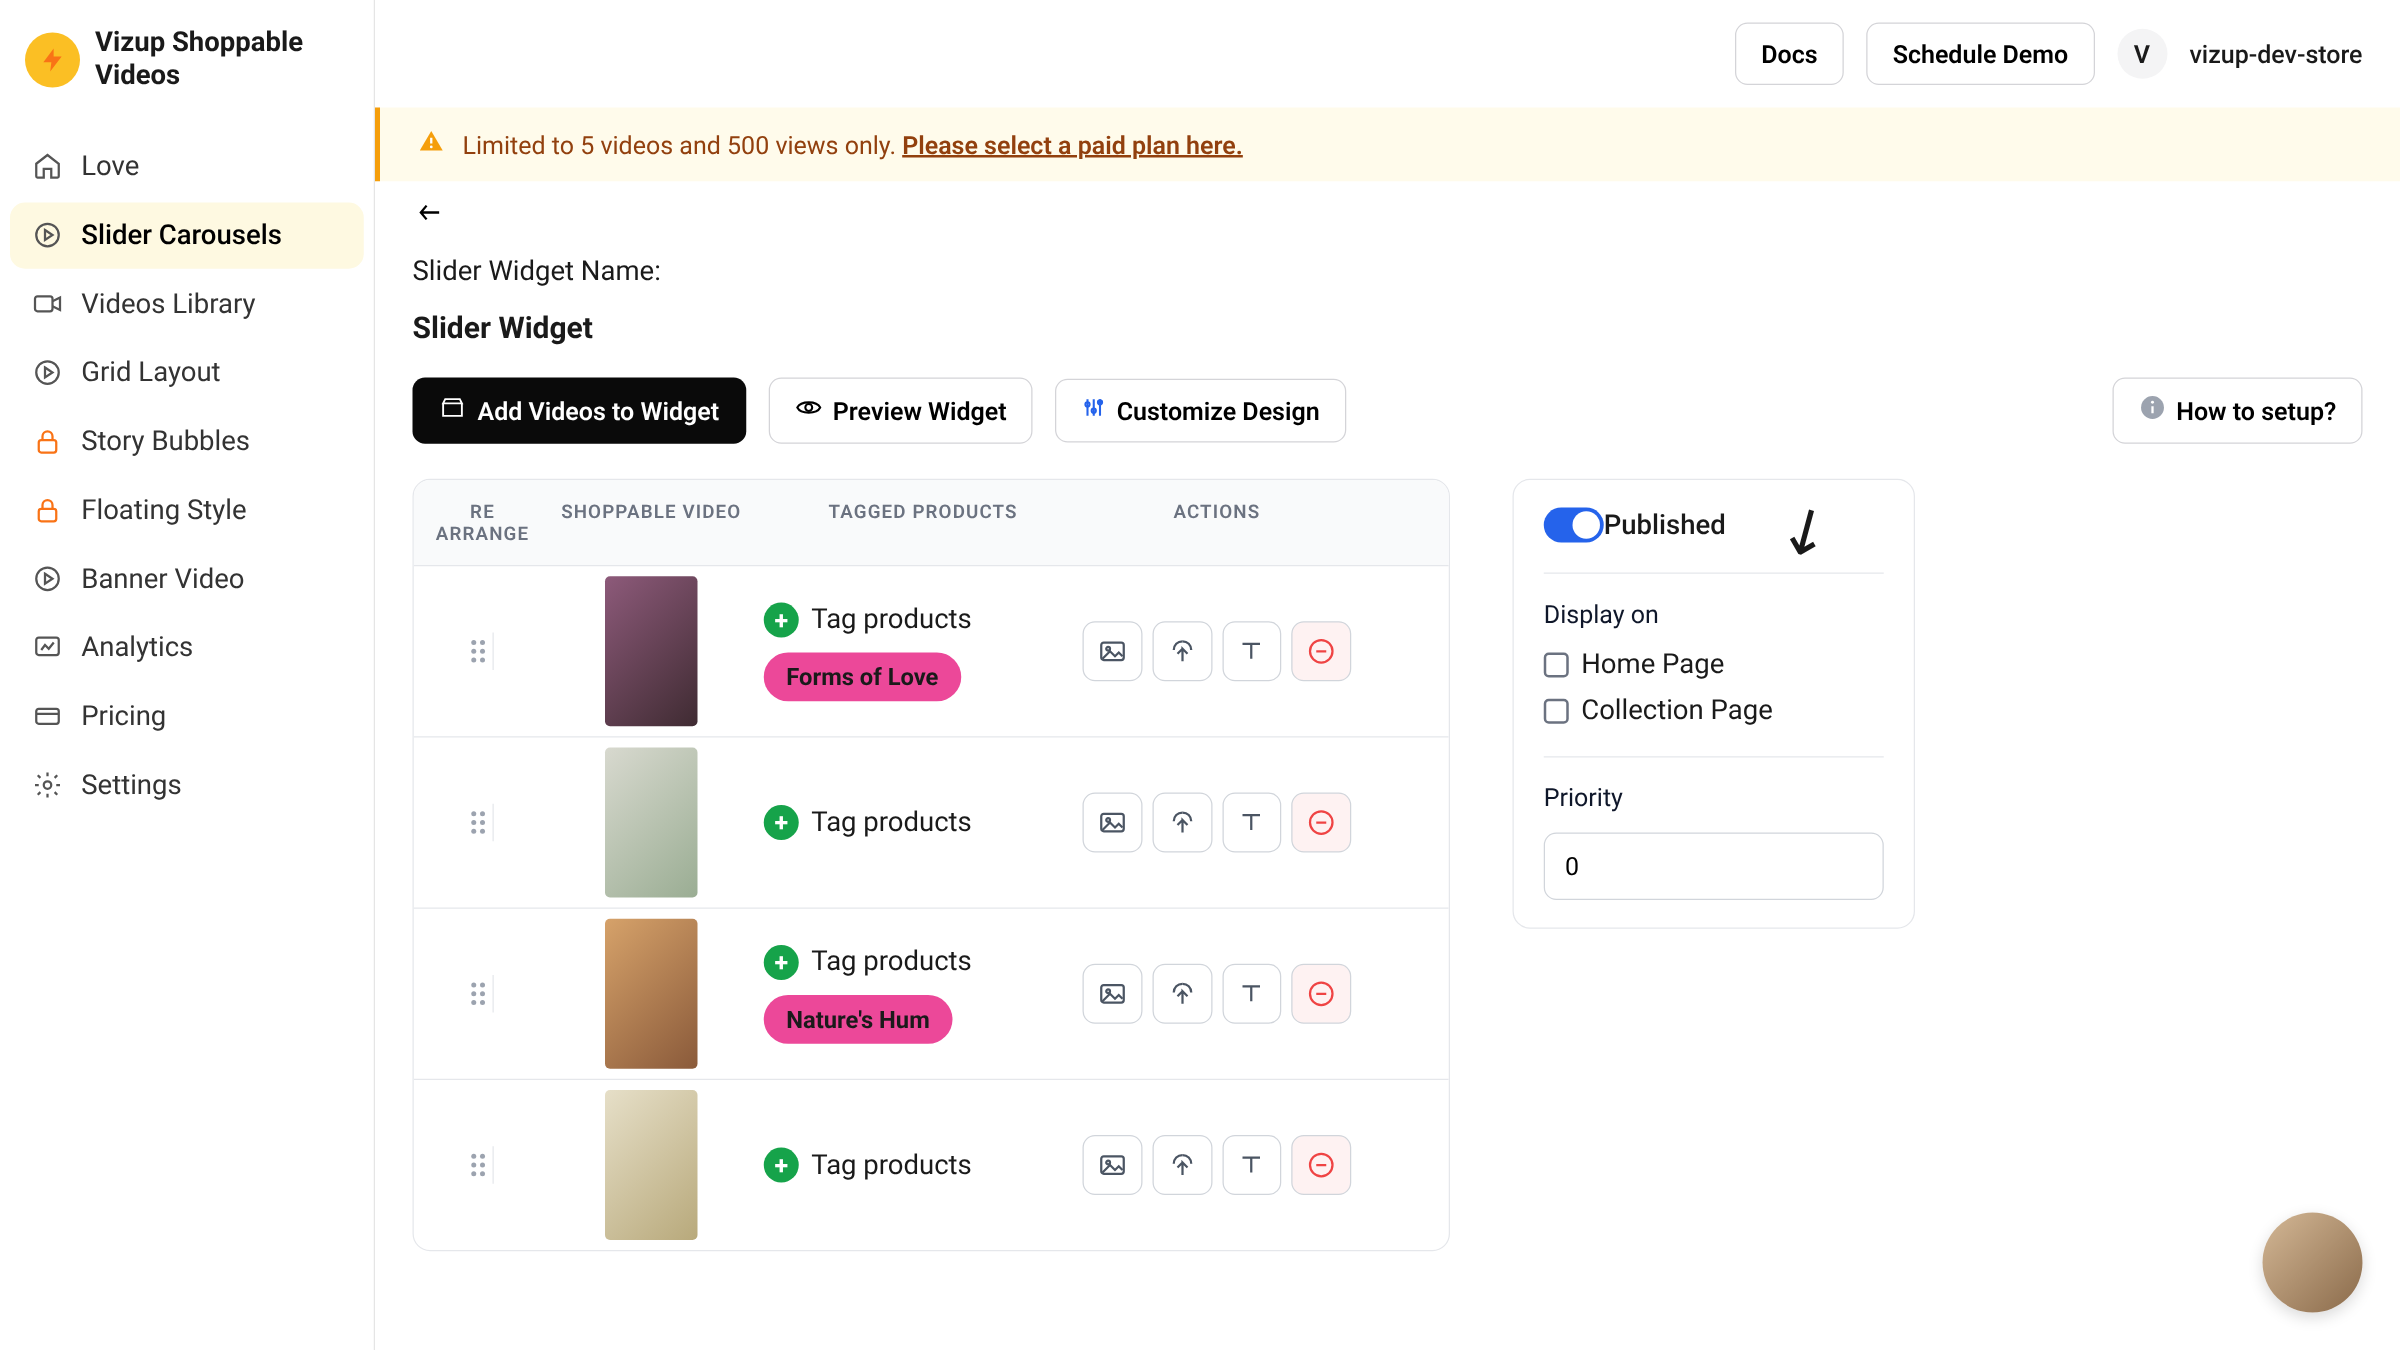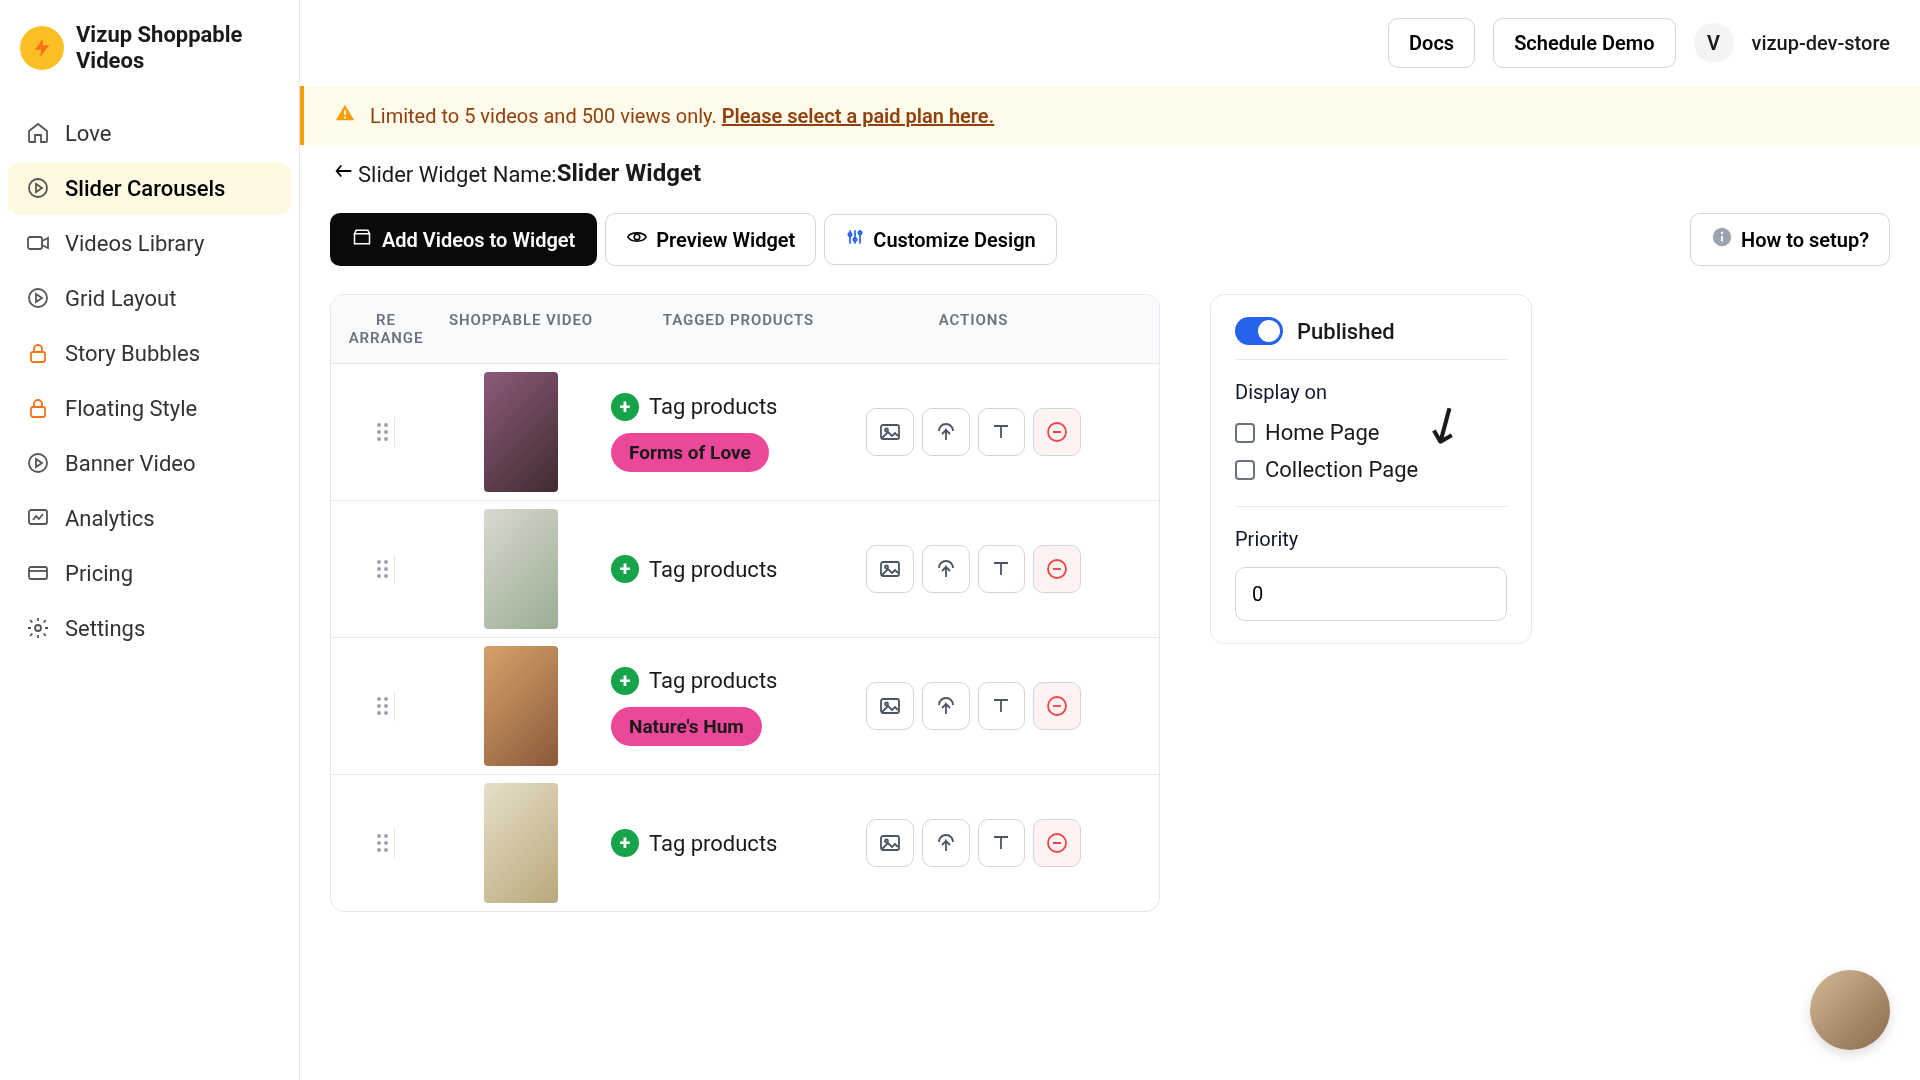--- a/index.html
+++ b/index.html
@@ -16,24 +16,24 @@
 .nav-icon { width: 24px; height: 24px; display: flex; align-items: center; justify-content: center; flex-shrink: 0; }
 .nav-icon svg { width: 24px; height: 24px; stroke: #555; fill: none; stroke-width: 1.8; }
 .nav-item.locked .nav-icon svg { stroke: #f97316; }
 .main { flex: 1; display: flex; flex-direction: column; overflow: hidden; }
 .topbar { display: flex; justify-content: flex-end; align-items: center; gap: 18px; padding: 18px 30px; }
 .btn-outline { border: 1px solid #d4d4d8; background: #fff; padding: 12px 20px; border-radius: 10px; font-size: 20px; font-weight: 600; cursor: pointer; display: inline-flex; align-items: center; gap: 8px; }
 .avatar-initial { width: 40px; height: 40px; border-radius: 50%; background: #f4f4f5; display: flex; align-items: center; justify-content: center; font-size: 20px; font-weight: 600; }
 .store-name { font-size: 20px; font-weight: 500; }
 .banner { display: flex; align-items: center; gap: 14px; padding: 16px 30px; background: #fffbeb; border-left: 4px solid #f59e0b; font-size: 20px; color: #92400e; }
 .banner-link { text-decoration: underline; font-weight: 600; cursor: pointer; }
-.breadcrumb { display: flex; align-items: flex-end; gap: 0; padding: 14px 30px; font-size: 22px; }
+.breadcrumb { display: flex; align-items: flex-start; gap: 18px; padding: 14px 30px; font-size: 22px; flex-direction: column; }
 .back-arrow { cursor: pointer; }
 .widget-title { font-weight: 700; font-size: 24px; }
-.toolbar { display: flex; align-items: center; gap: 8px; padding: 12px 30px 8px; }
+.toolbar { display: flex; align-items: center; gap: 18px; padding: 12px 30px 8px; }
 .btn-primary { background: #0a0a0a; color: #fff; padding: 14px 22px; border-radius: 10px; border: none; font-size: 20px; font-weight: 600; cursor: pointer; display: inline-flex; align-items: center; gap: 10px; }
 .spacer { flex: 1; }
 .content { display: flex; gap: 50px; padding: 20px 30px; overflow: auto; }
 .table-card { flex: 0 0 830px; border: 1px solid #e5e7eb; border-radius: 14px; overflow: hidden; }
 .thead { display: flex; background: #f9fafb; padding: 16px 10px; font-size: 15px; font-weight: 600; color: #6b7280; letter-spacing: 0.06em; }
 .col-rearrange { width: 90px; text-align: center; line-height: 1.2; }
 .col-video { width: 180px; text-align: center; }
 .col-tagged { width: 255px; text-align: center; }
 .col-actions { width: 215px; text-align: center; }
 .trow { display: flex; align-items: center; border-top: 1px solid #e5e7eb; padding: 8px 10px; min-height: 130px; }
@@ -47,21 +47,21 @@
 .tagged-cell { width: 255px; display: flex; flex-direction: column; align-items: flex-start; gap: 12px; }
 .tag-products { display: inline-flex; align-items: center; gap: 10px; font-size: 22px; cursor: pointer; }
 .plus-circle { width: 28px; height: 28px; border-radius: 50%; background: #16a34a; color: #fff; display: inline-flex; align-items: center; justify-content: center; font-size: 20px; font-weight: 700; }
 .chip { background: #ec4899; border-radius: 20px; padding: 8px 18px; font-size: 19px; font-weight: bold; }
 .actions-cell { width: 215px; display: flex; align-items: center; gap: 8px; }
 .icon-btn { width: 48px; height: 48px; border: 1px solid #d1d5db; border-radius: 10px; background: #fff; display: inline-flex; align-items: center; justify-content: center; cursor: pointer; }
 .icon-btn.danger { background: #fef2f2; }
 .icon-btn svg { width: 24px; height: 24px; stroke: #4b5563; fill: none; stroke-width: 1.8; }
 .icon-btn.danger svg { stroke: #ef4444; }
 .side-card { flex: 0 0 322px; border: 1px solid #e5e7eb; border-radius: 14px; padding: 22px 24px; align-self: flex-start; }
-.toggle-row { display: flex; align-items: center; gap: 14px; padding-bottom: 14px; border-bottom: 1px solid #e5e7eb; }
+.toggle-row { display: flex; align-items: center; padding-bottom: 24px; border-bottom: 1px solid #e5e7eb; }
 .toggle { width: 48px; height: 28px; border-radius: 14px; background: #2563eb; position: relative; cursor: pointer; }
 .toggle-knob { position: absolute; right: 3px; top: 3px; width: 22px; height: 22px; border-radius: 50%; background: #fff; }
 .section-label { font-size: 20px; color: #0f172a; margin-top: 20px; margin-bottom: 10px; }
 .check-row { display: flex; align-items: center; gap: 10px; font-size: 22px; padding: 6px 0; cursor: pointer; }
 .checkbox { width: 20px; height: 20px; border: 2px solid #6b7280; border-radius: 4px; }
 .priority-input { width: 100%; border: 1px solid #d1d5db; border-radius: 10px; padding: 14px 16px; font-size: 20px; margin-top: 6px; }
 .arrow-annotation { position: absolute; left: 1423px; top: 395px; font-size: 50px; transform: rotate(-30deg); pointer-events: none; }
 .floating-avatar { position: absolute; right: 30px; bottom: 30px; width: 80px; height: 80px; border-radius: 50%; background: linear-gradient(135deg,#d4b896,#8a6a4a); box-shadow: 0 4px 12px rgba(0,0,0,0.15); cursor: pointer; }
 .nowrap-label .col-rearrange { white-space: pre-line; }
 .dots-icon { display: flex; flex-direction: column; gap: 3px; }

